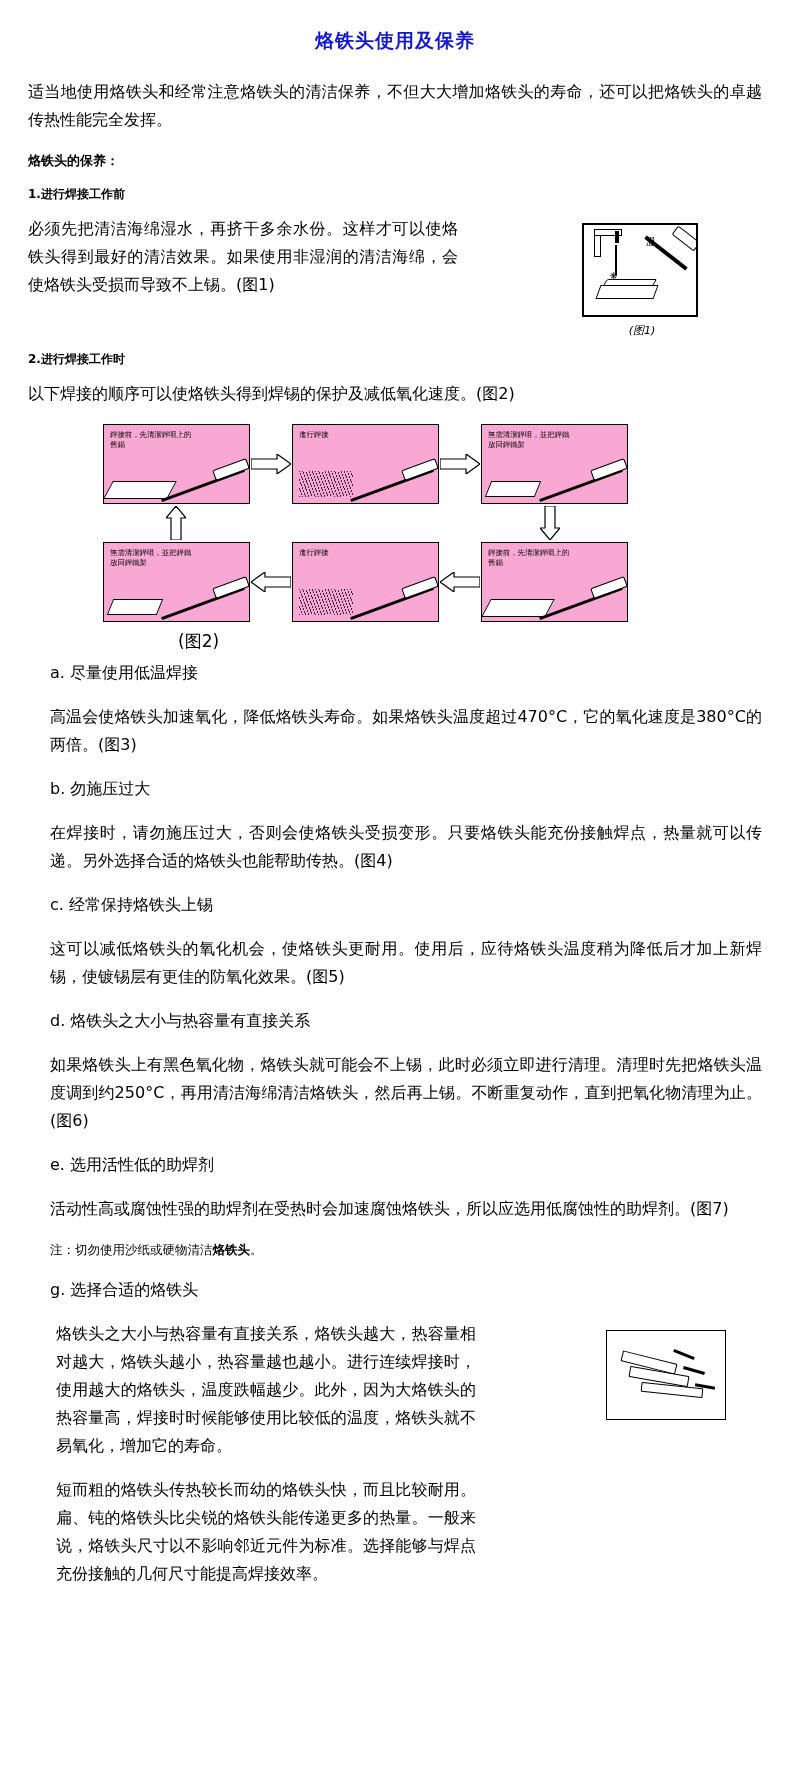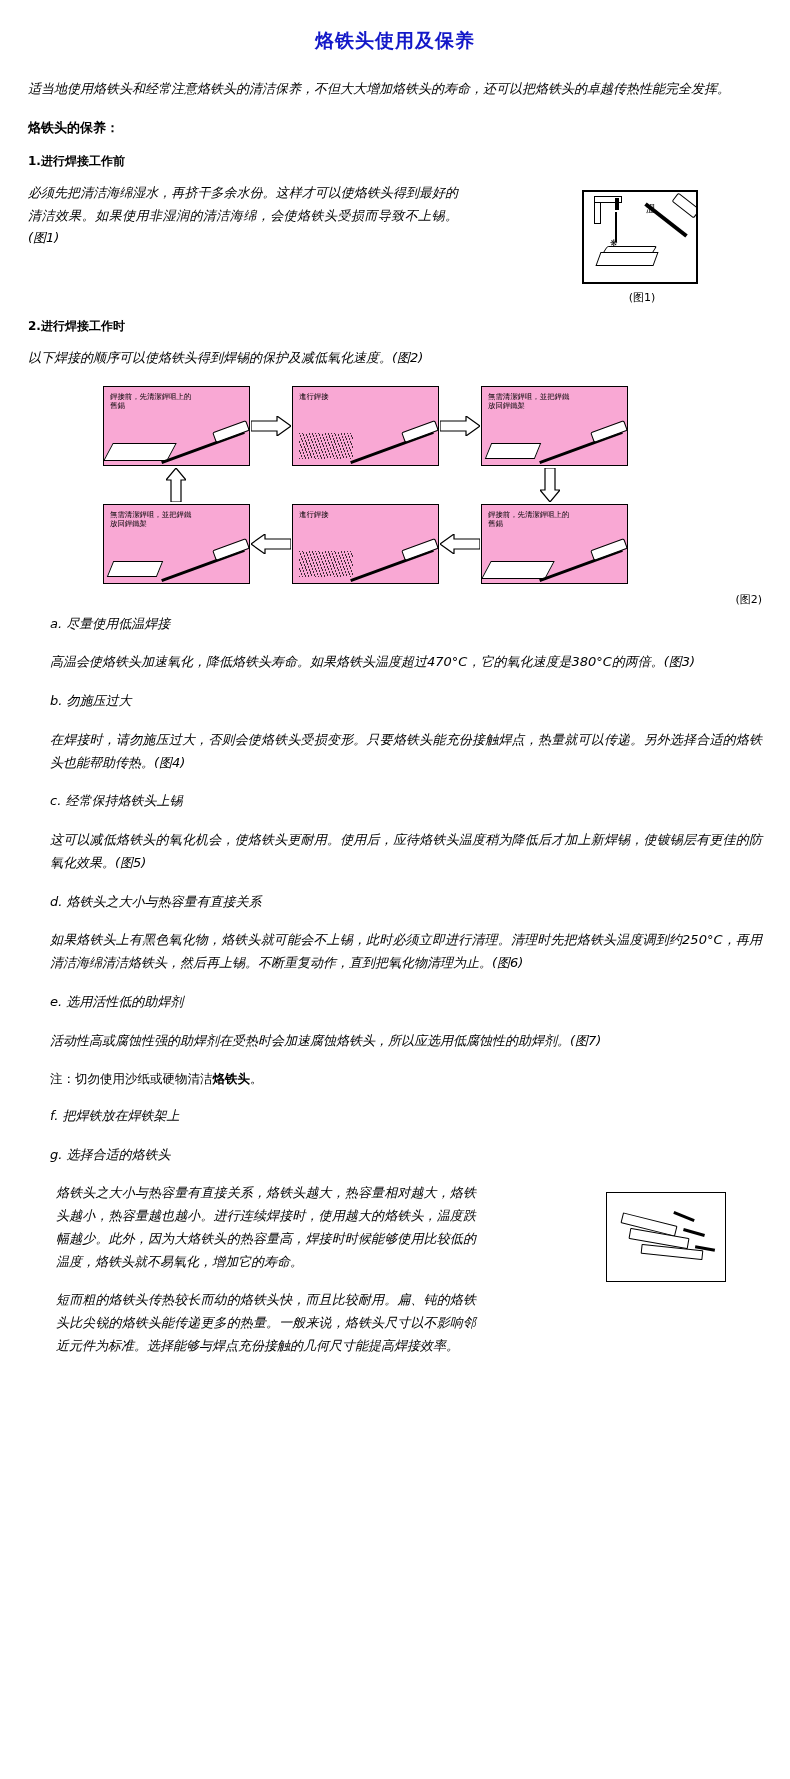--- a/index.html
+++ b/index.html
@@ -20,25 +20,24 @@
   }
   h1.title {
     color: #1318c8;
     font-size: 19px;
     font-weight: bold;
     text-align: center;
     margin: 10px 0 24px 0;
     letter-spacing: 1px;
   }
   p.para {
-    font-size: 13px;
+    font-size: 16px;
     line-height: 1.75;
     margin: 0 0 16px 0;
     text-align: justify;
-    font-style: italic;
   }
   .bold-head {
     font-size: 13px;
     font-weight: bold;
     margin: 18px 0 14px 0;
   }
   .sub-head {
     font-size: 12px;
     font-weight: bold;
     margin: 16px 0 12px 0;
@@ -69,20 +68,21 @@
     height: 90px;
     border: 2px solid #000;
     position: relative;
     overflow: hidden;
     background: #fff;
   }
   .fig-cap {
     font-size: 11px;
     margin-top: 6px;
     text-align: center;
+    font-style: italic;
   }
   
   .tap-vert {
     position: absolute;
     left: 10px; top: 4px;
     width: 5px; height: 26px;
     background: #fff;
     border: 1.5px solid #000;
   }
   .tap-horiz {
@@ -227,22 +227,22 @@
     transform: skewX(-28deg);
   }
   .sk-hatch {
     position: absolute;
     left: 6px; bottom: 6px;
     width: 54px; height: 26px;
     background: repeating-linear-gradient(70deg, #000 0 0.7px, transparent 0.7px 3px);
     opacity: .75;
   }
   .fig2-cap {
-    text-align: right;
-    font-size: 11px;
+    text-align: left;
+    font-size: 17px;
     margin-top: 8px;
     padding-left: 75px;
   }
   
   .fig9-wrap {
     position: relative;
     min-height: 250px;
   }
   .fig9-text { width: 420px; }
   .fig9-box {
@@ -454,21 +454,20 @@
     <p class="para">这可以减低烙铁头的氧化机会，使烙铁头更耐用。使用后，应待烙铁头温度稍为降低后才加上新焊锡，使镀锡层有更佳的防氧化效果。(图5)</p>
 
     <p class="para">d. 烙铁头之大小与热容量有直接关系</p>
     <p class="para">如果烙铁头上有黑色氧化物，烙铁头就可能会不上锡，此时必须立即进行清理。清理时先把烙铁头温度调到约250°C，再用清洁海绵清洁烙铁头，然后再上锡。不断重复动作，直到把氧化物清理为止。(图6)</p>
 
     <p class="para">e. 选用活性低的助焊剂</p>
     <p class="para">活动性高或腐蚀性强的助焊剂在受热时会加速腐蚀烙铁头，所以应选用低腐蚀性的助焊剂。(图7)</p>
 
     <p class="note-line"><span>注：切勿使用沙纸或硬物清洁</span><span class="note-strong">烙铁头</span><span>。</span></p>
 
-    <p class="para">f. 把焊铁放在焊铁架上</p>
     <p class="para">g. 选择合适的烙铁头</p>
   </div>
 
   <div class="fig9-wrap">
     <div class="fig9-text indent">
       <p class="para">烙铁头之大小与热容量有直接关系，烙铁头越大，热容量相对越大，烙铁头越小，热容量越也越小。进行连续焊接时，使用越大的烙铁头，温度跌幅越少。此外，因为大烙铁头的热容量高，焊接时时候能够使用比较低的温度，烙铁头就不易氧化，增加它的寿命。</p>
       <p class="para">短而粗的烙铁头传热较长而幼的烙铁头快，而且比较耐用。扁、钝的烙铁头比尖锐的烙铁头能传递更多的热量。一般来说，烙铁头尺寸以不影响邻近元件为标准。选择能够与焊点充份接触的几何尺寸能提高焊接效率。</p>
     </div>
 
     <div class="fig9-box">

